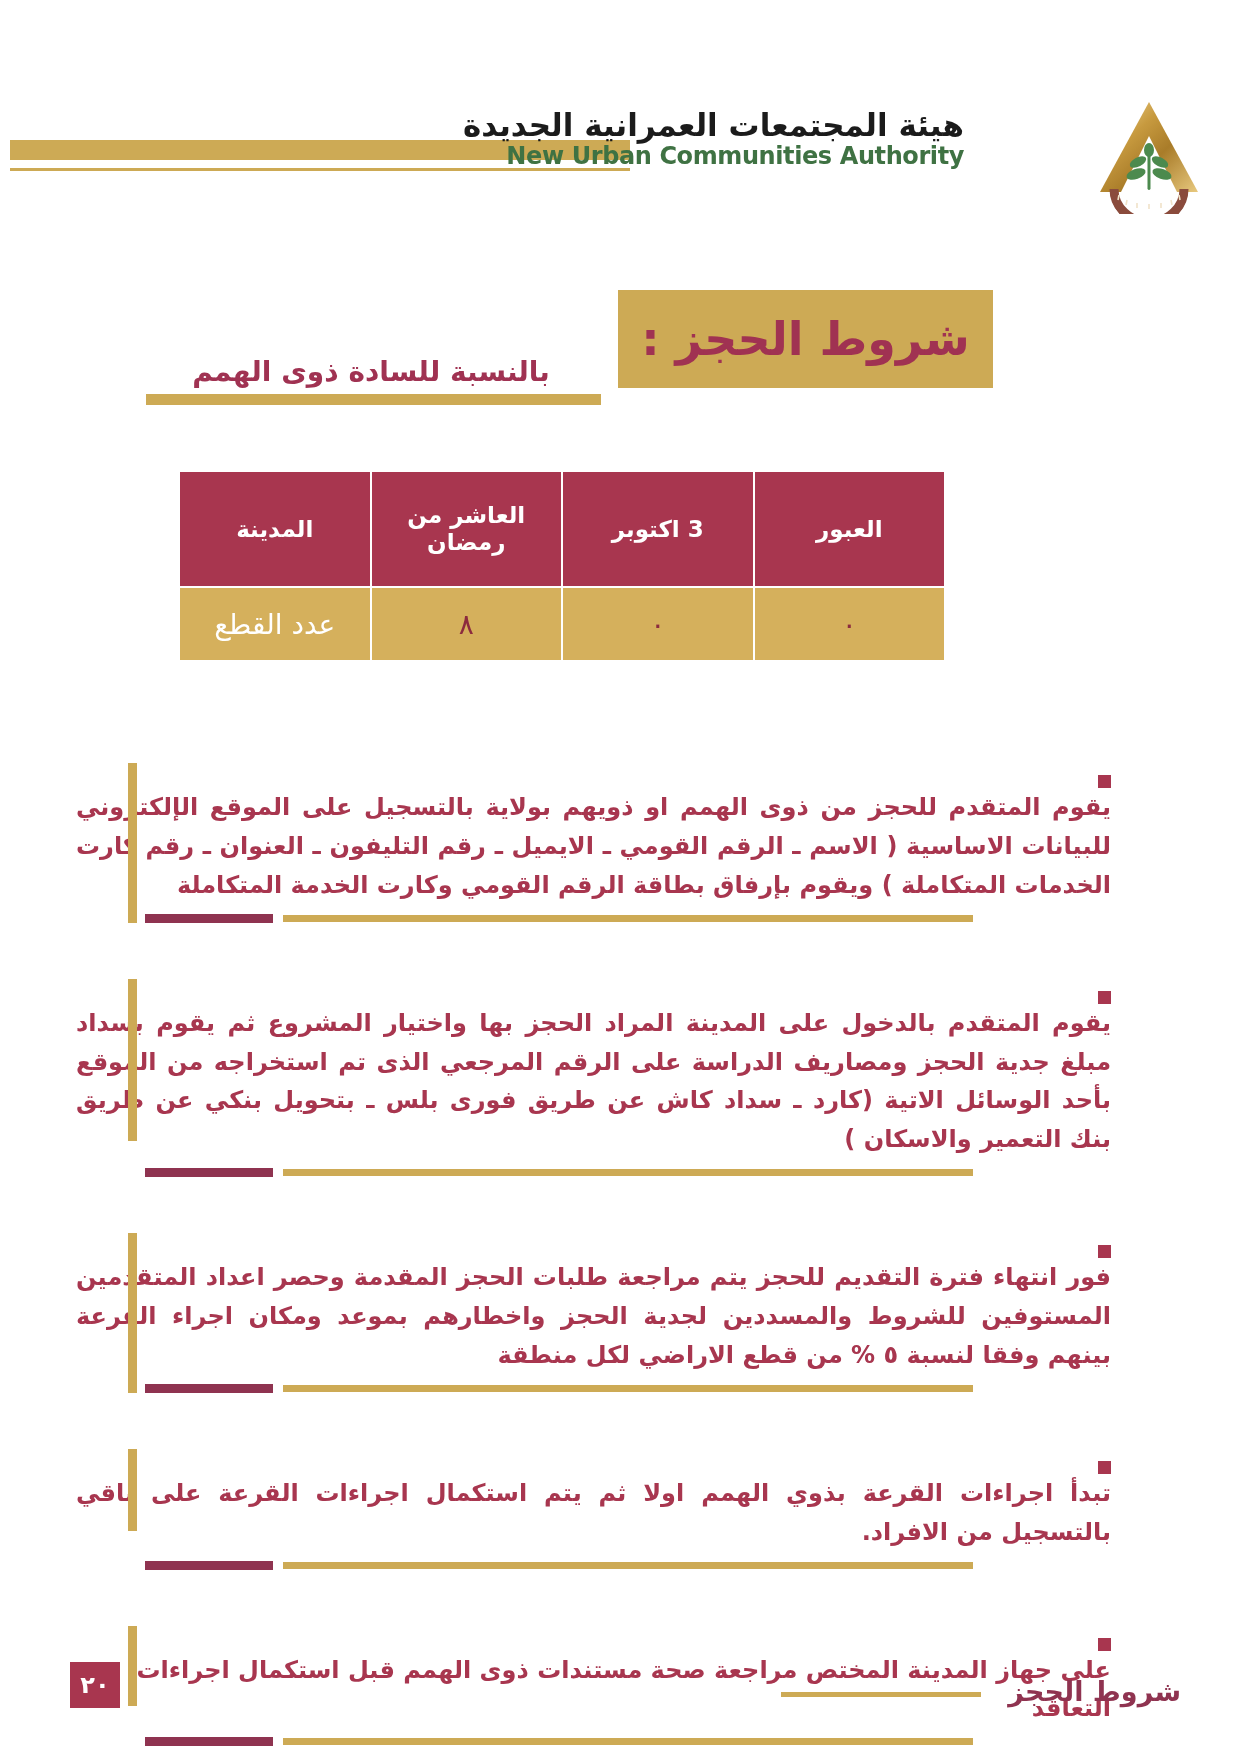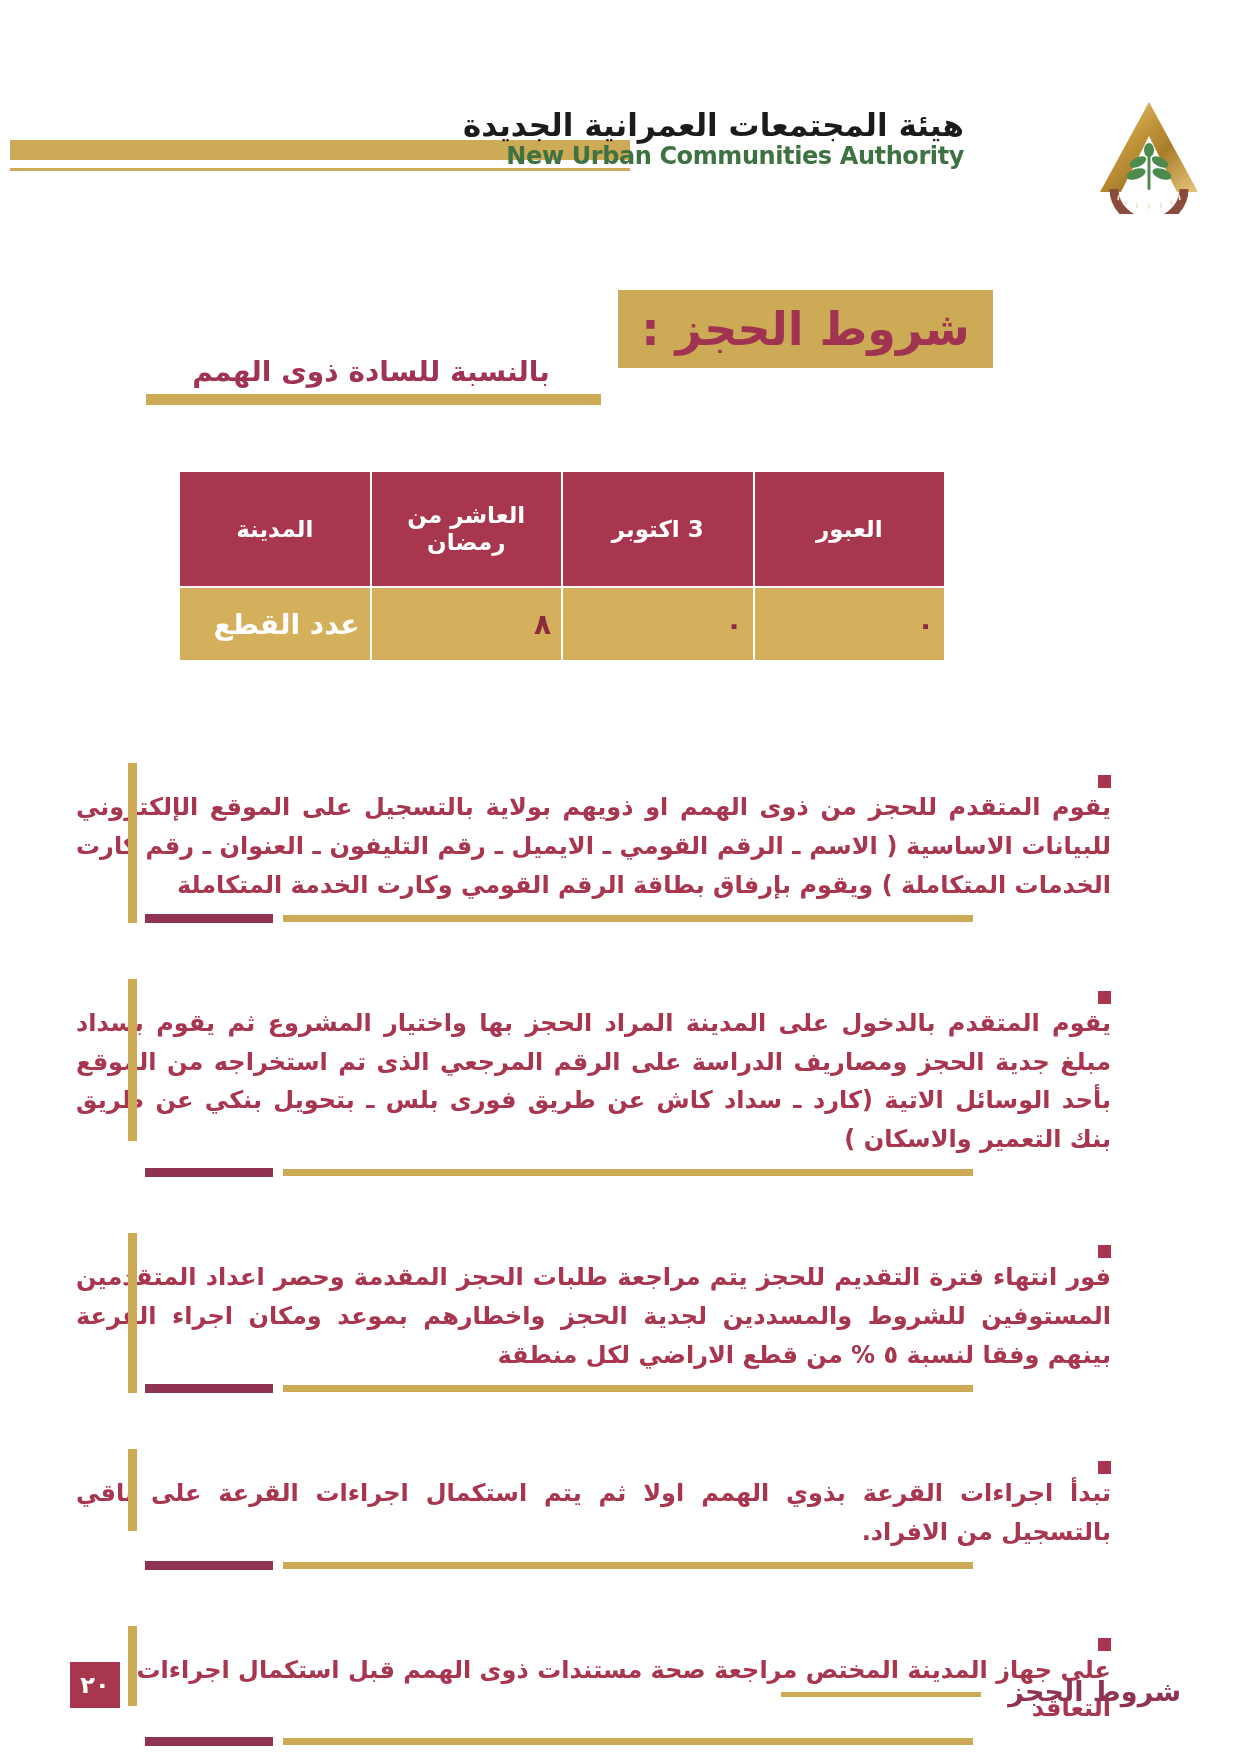--- a/index.html
+++ b/index.html
@@ -84,21 +84,21 @@
     top: 290px;
     left: 0;
     width: 1241px;
     height: 105px;
   }
   .title-box {
     position: absolute;
     top: 0;
     right: 248px;
     width: 375px;
-    height: 78px;
+    height: 98px;
     background: #cdaa55;
     display: flex;
     align-items: center;
     justify-content: center;
   }
   .title-box-text {
     font-size: 46px;
     font-weight: bold;
     color: #a03252;
     white-space: nowrap;
@@ -150,23 +150,22 @@
     height: 106px;
     font-size: 23px;
     font-weight: bold;
     line-height: 1.16;
     padding: 4px 6px;
   }
   table.reserve-table td {
     background: #d5b05c;
     height: 68px;
     font-size: 28px;
-    font-weight: bold;
+    font-weight: normal;
     padding: 2px 10px;
-    text-align: right;
   }
   td.city-label {
     color: #ffffff;
     text-align: right;
     padding-right: 14px;
   }
   td.num-cell {
     color: #8c2b3e;
   }
 

